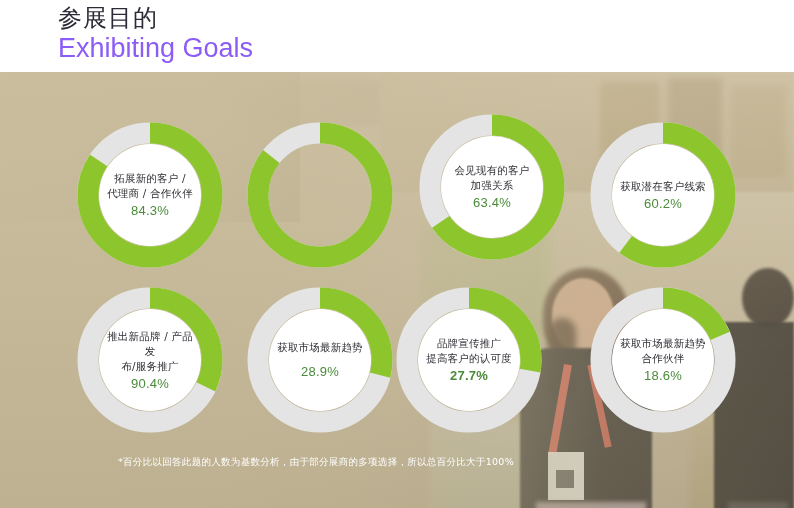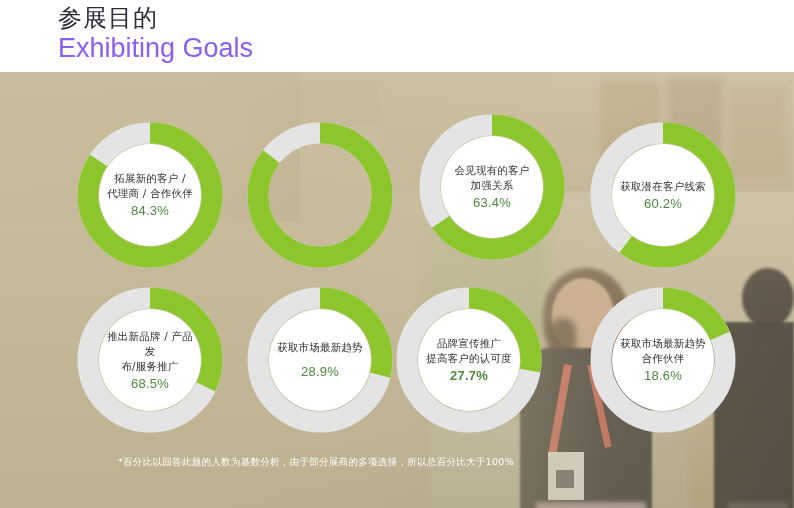--- a/index.html
+++ b/index.html
@@ -194,21 +194,21 @@
         </div>
       </div>
       <div class="donut" style="left: 77px; top: 287px;">
         <svg viewBox="0 0 146 146">
           <circle cx="73" cy="73" r="62" fill="none" stroke="#E4E4E4" stroke-width="21"></circle>
           <circle cx="73" cy="73" r="62" fill="none" stroke="#8DC62C" stroke-width="21" stroke-dasharray="125.04795398348813 264.5095350616462" transform="rotate(-90 73 73)"></circle>
         </svg>
         <div class="hole">
           <div class="d-label">推出新品牌 / 产品发
 布/服务推广</div>
-          <div class="d-pct" style="color: rgb(74, 139, 58);">68.5%</div>
+          <div class="d-pct" style="color: rgb(74, 139, 58);">90.4%</div>
         </div>
       </div>
       <div class="donut" style="left: 247px; top: 287px;">
         <svg viewBox="0 0 146 146">
           <circle cx="73" cy="73" r="62" fill="none" stroke="#E4E4E4" stroke-width="21"></circle>
           <circle cx="73" cy="73" r="62" fill="none" stroke="#8DC62C" stroke-width="21" stroke-dasharray="112.58211433404381 276.9753747110905" transform="rotate(-90 73 73)"></circle>
         </svg>
         <div class="hole">
           <div class="d-label">获取市场最新趋势</div>
           <div class="d-pct" style="color: rgb(74, 139, 58); margin-top: 8px;">28.9%</div>

